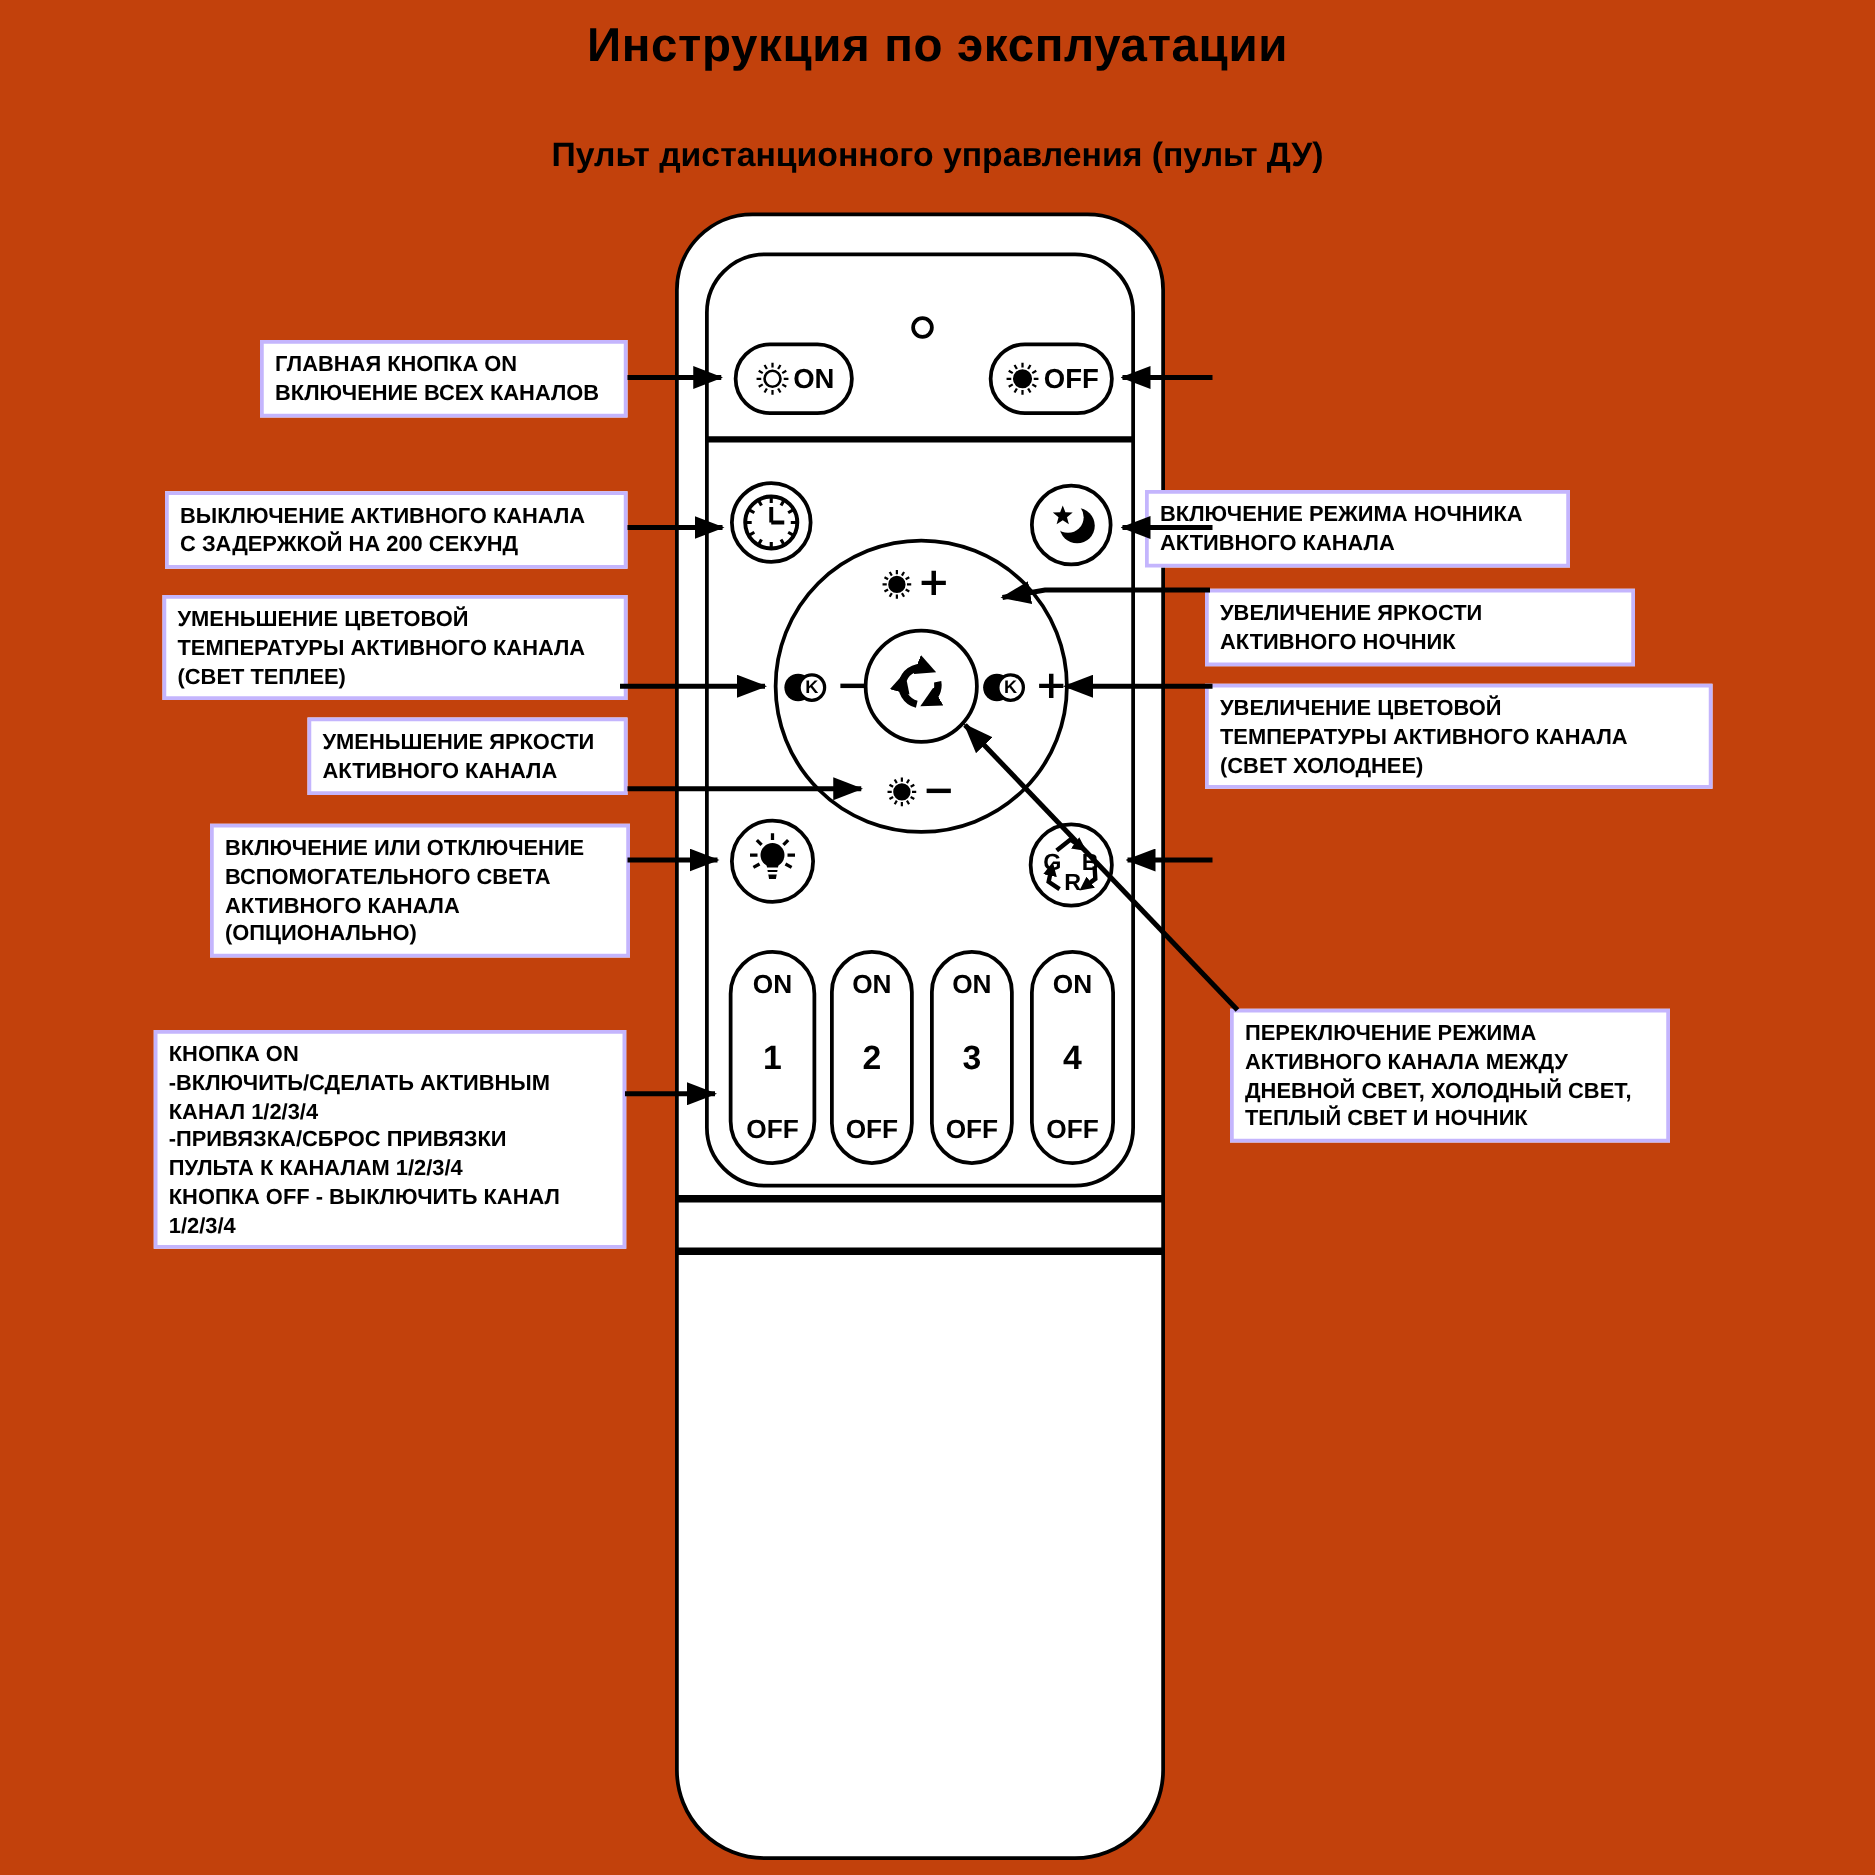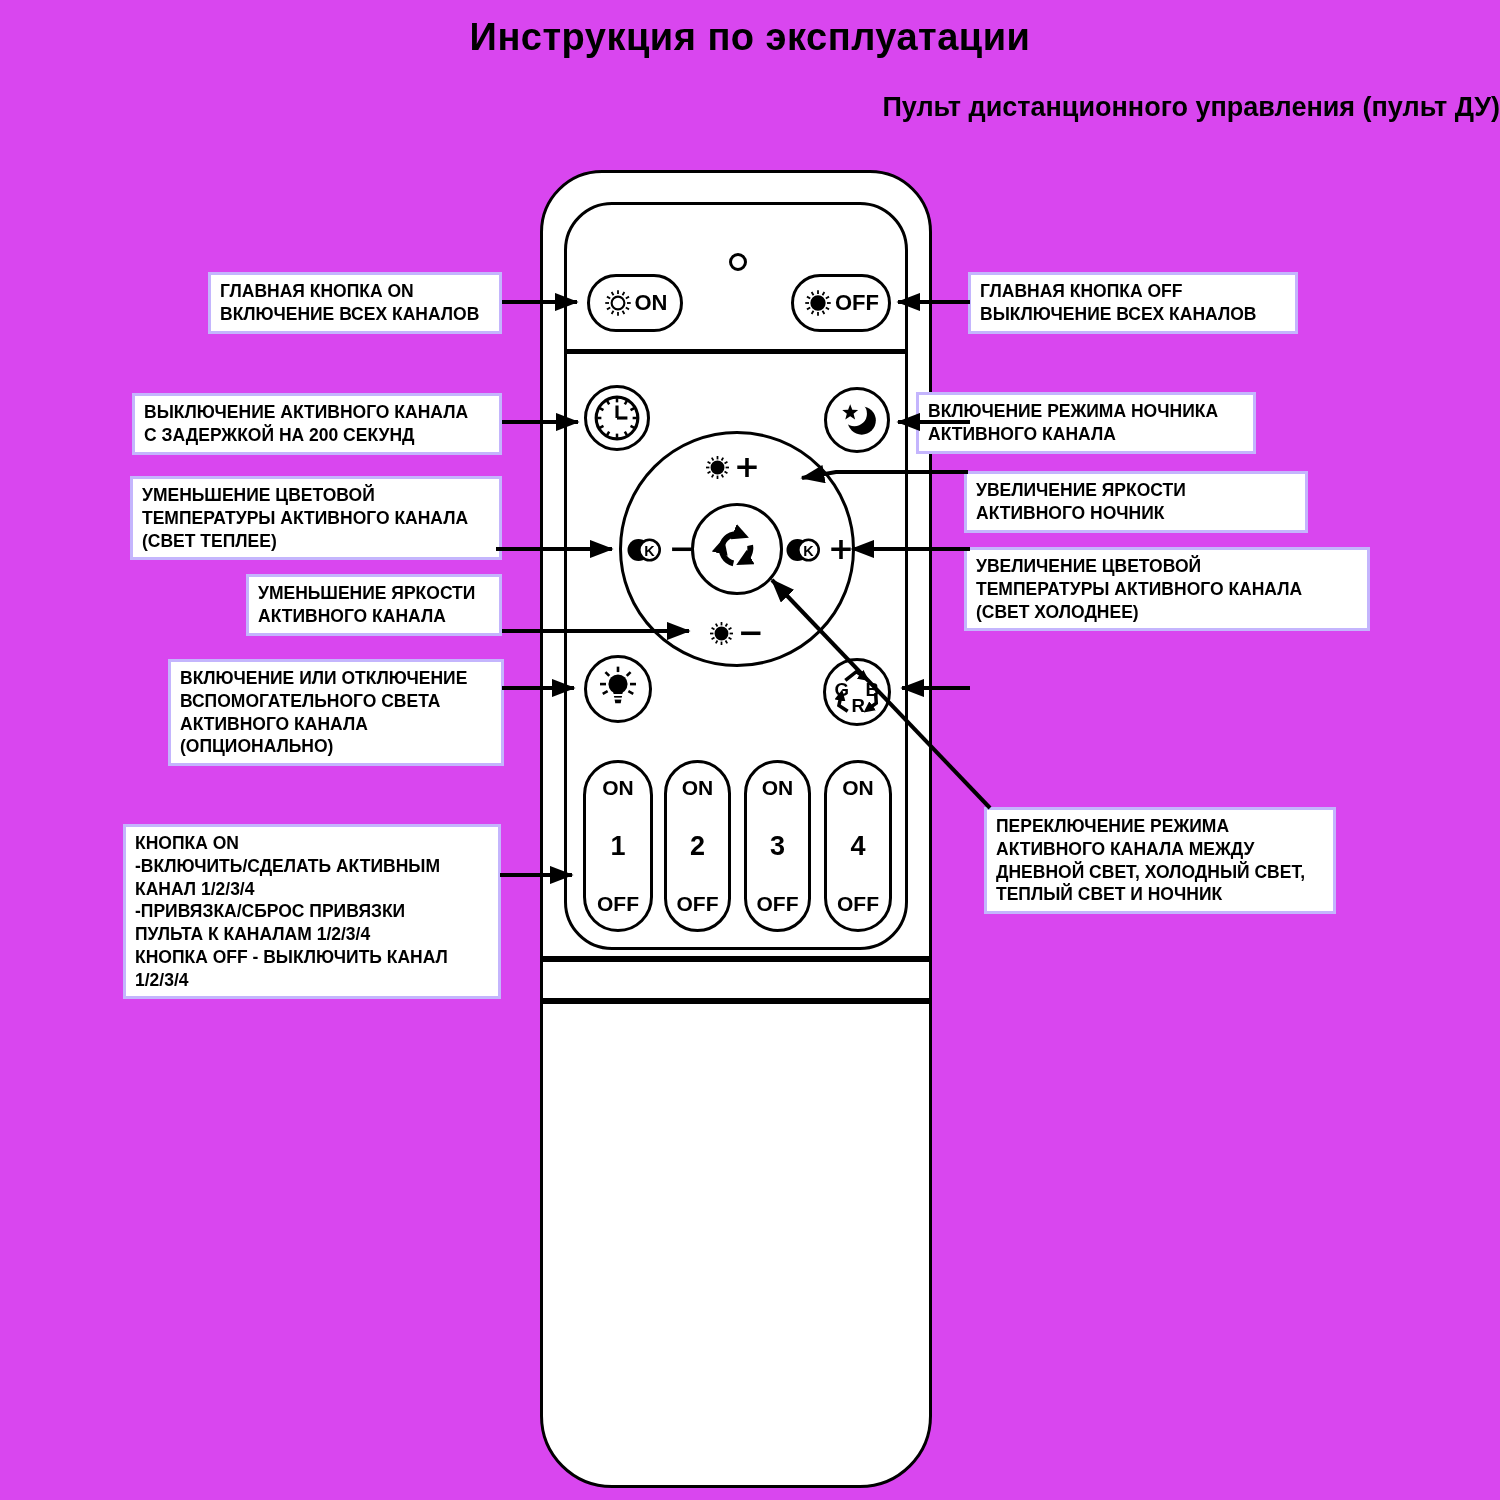--- a/index.html
+++ b/index.html
@@ -1,20 +1,20 @@
 <!DOCTYPE html>
 <html><head>
 <meta charset="utf-8">
 <style>
   html,body{margin:0;padding:0;background:#fff}
-  .canvas{position:relative;width:1500px;height:1500px;background:#d946ef;overflow:hidden;
+  .canvas{position:relative;width:1500px;height:1500px;background:#c2410c;overflow:hidden;
           font-family:"Liberation Sans",sans-serif;color:#000}
   .title{position:absolute;top:16px;left:0;width:1500px;text-align:center;
          font-size:38px;font-weight:700;letter-spacing:.5px}
-  .subtitle{position:absolute;top:92px;left:0;width:1500px;text-align:right;
+  .subtitle{position:absolute;top:109px;left:0;width:1500px;text-align:center;
             font-size:27px;font-weight:700}
   .box{position:absolute;border:3px solid #c4b5fd;background:#fff;padding:5px 9px;
        font-size:17.5px;font-weight:700;line-height:1.3;white-space:pre-line;
        box-sizing:border-box;z-index:2}
   .abs{position:absolute;box-sizing:border-box}
   .remote-body{left:540px;top:170px;width:392px;height:1318px;border:3px solid #000;
                border-radius:62px 62px 72px 72px;background:#fff}
   .inner-panel{left:564px;top:202px;width:344px;height:748px;border:3px solid #000;
                border-radius:48px}
   .hline{position:absolute;background:#000;z-index:1}
@@ -56,22 +56,20 @@
 АКТИВНОГО КАНАЛА
 (ОПЦИОНАЛЬНО)</div>
   <div class="box" style="left:123px;top:824px;width:378px">КНОПКА ON
 -ВКЛЮЧИТЬ/СДЕЛАТЬ АКТИВНЫМ
 КАНАЛ 1/2/3/4
 -ПРИВЯЗКА/СБРОС ПРИВЯЗКИ
 ПУЛЬТА К КАНАЛАМ 1/2/3/4
 КНОПКА OFF - ВЫКЛЮЧИТЬ КАНАЛ
 1/2/3/4</div>
 
-  <div class="box" style="left:968px;top:272px;width:330px">ГЛАВНАЯ КНОПКА OFF
-ВЫКЛЮЧЕНИЕ ВСЕХ КАНАЛОВ</div>
   <div class="box" style="left:916px;top:392px;width:340px">ВКЛЮЧЕНИЕ РЕЖИМА НОЧНИКА
 АКТИВНОГО КАНАЛА</div>
   <div class="box" style="left:964px;top:471px;width:344px">УВЕЛИЧЕНИЕ ЯРКОСТИ
 АКТИВНОГО НОЧНИК</div>
   <div class="box" style="left:964px;top:547px;width:406px">УВЕЛИЧЕНИЕ ЦВЕТОВОЙ
 ТЕМПЕРАТУРЫ АКТИВНОГО КАНАЛА
 (СВЕТ ХОЛОДНЕЕ)</div>
   <div class="box" style="left:984px;top:807px;width:352px">ПЕРЕКЛЮЧЕНИЕ РЕЖИМА
 АКТИВНОГО КАНАЛА МЕЖДУ
 ДНЕВНОЙ СВЕТ, ХОЛОДНЫЙ СВЕТ,

